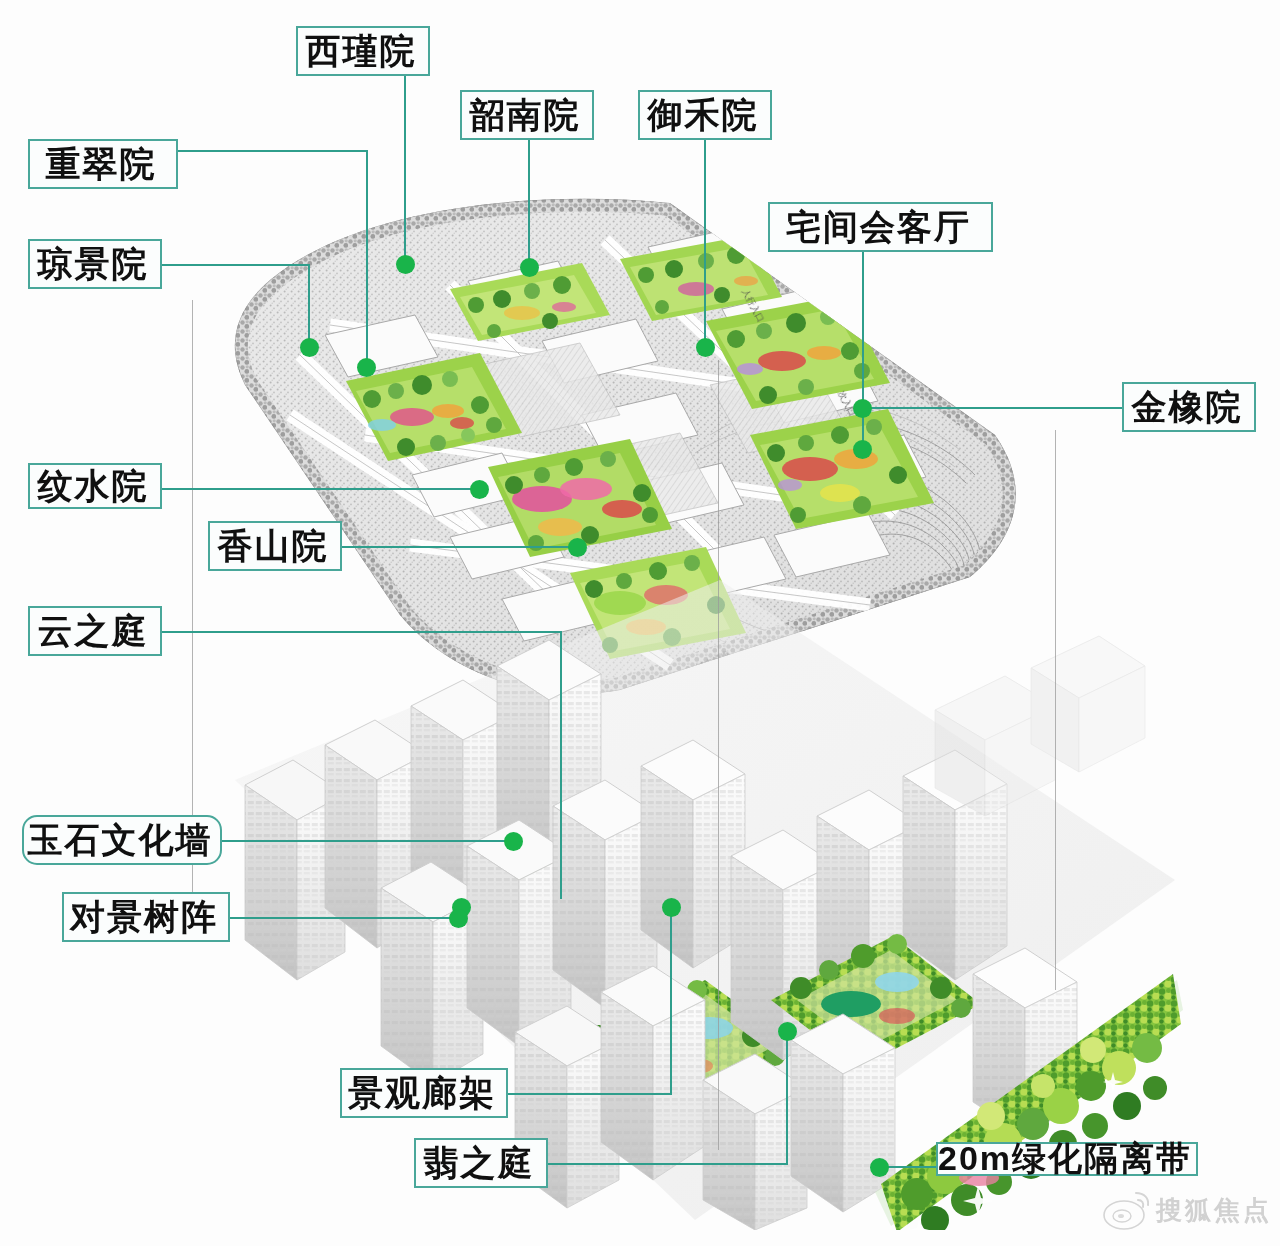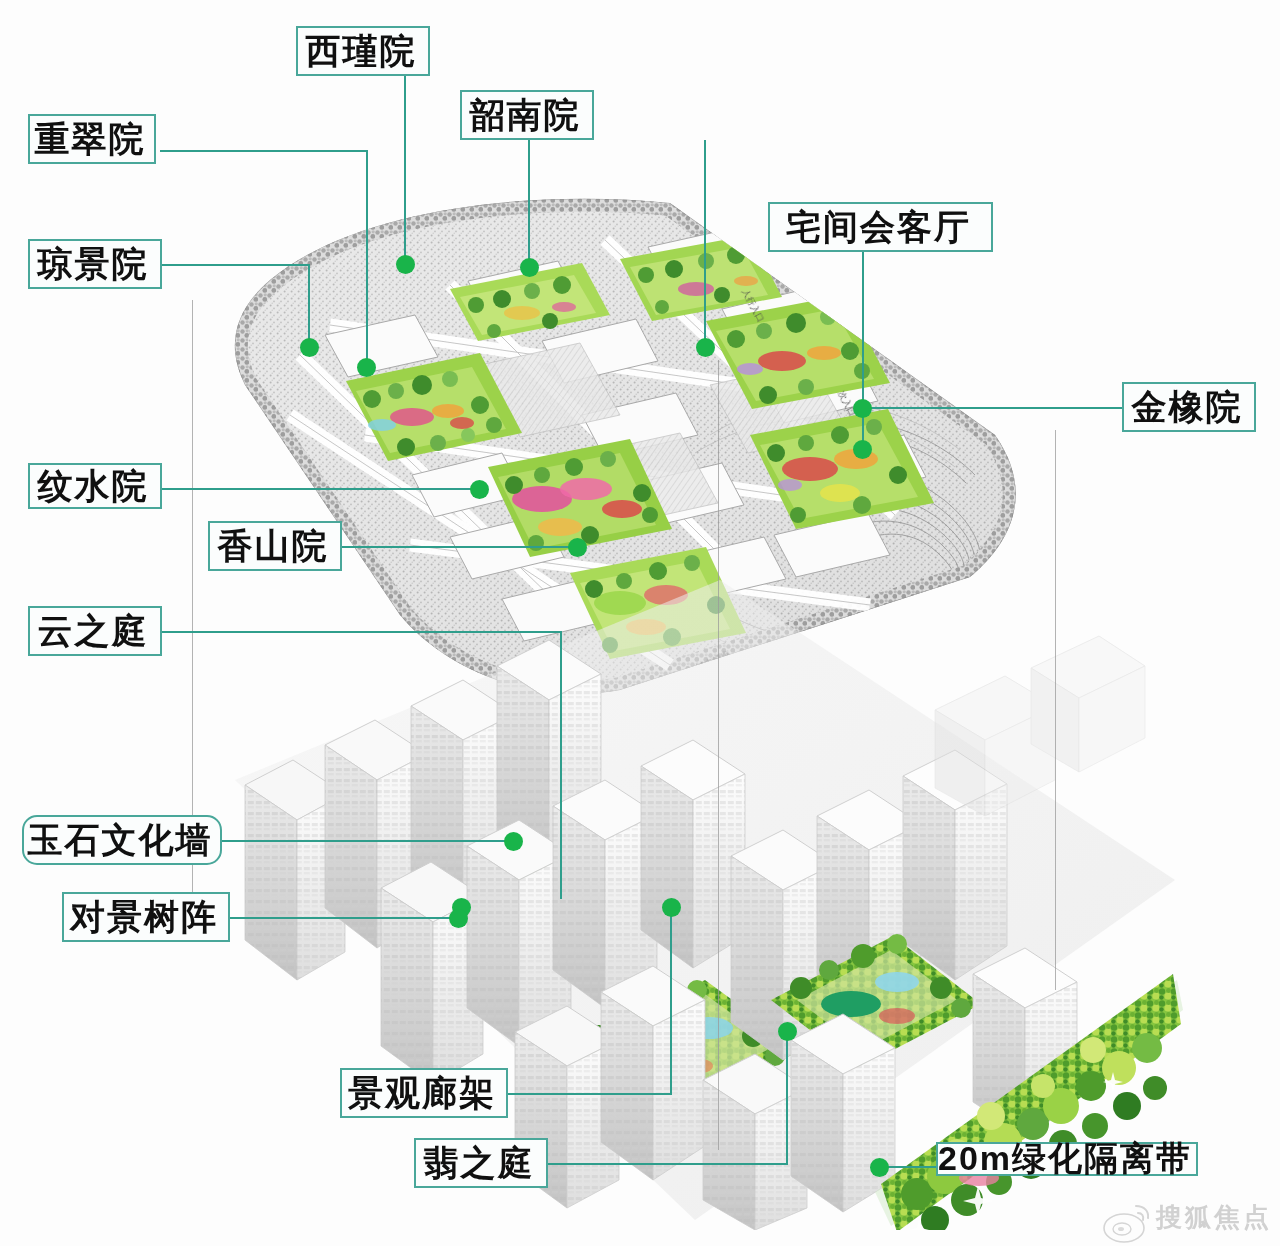--- a/index.html
+++ b/index.html
@@ -39,22 +39,22 @@
   #siteplan svg{display:block;width:100%;height:100%;}
 
   
   #massing{
     position:absolute;left:175px;top:580px;width:1010px;height:650px;z-index:2;
   }
   #massing svg{display:block;width:100%;height:100%;}
 
   
   #watermark{
-    position:absolute;right:8px;bottom:0;z-index:10;opacity:.30;
-    display:flex;gap:0;
+    position:absolute;right:8px;bottom:13px;z-index:10;opacity:.30;
+    display:flex;align-items:center;gap:0;
   }
   #watermark .wm-text{
     font-size:26px;font-weight:700;color:#6d6d6d;letter-spacing:3px;
     font-family:"DejaVu Sans",sans-serif;
   }
 </style>
 </head>
 <body>
 
 <div id="stage">
@@ -595,22 +595,23 @@
   <div class="dot" style="left:662px; top:898px; width:19px;height:19px;"></div>
 
   <div class="lead h" style="left:544px; top:1163px; width:244px;"></div>
   <div class="lead v" style="left:786px; top:1030px; height:135px;"></div>
   <div class="dot" style="left:778px; top:1022px; width:19px;height:19px;"></div>
 
   <div class="lead h" style="left:878px; top:1166px; width:62px;"></div>
   <div class="dot" style="left:870px; top:1158px; width:19px;height:19px;"></div>
 
   <div class="label sz-l" style="left:296px; top:26px;  width:134px; height:50px;">西瑾院</div>
-  <div class="label sz-l" style="left:28px;  top:114px; width:128px; height:50px;">重翠院</div>
+  <div class="label sz-l" style="left:28px;  top:139px; width:150px; height:50px;">重翠院</div>
   <div class="label sz-l" style="left:460px; top:90px;  width:134px; height:50px;">韶南院</div>
+  <div class="label sz-l" style="left:638px; top:90px;  width:134px; height:50px;">御禾院</div>
   <div class="label sz-l" style="left:28px;  top:239px; width:134px; height:50px;">琼景院</div>
   <div class="label sz-l" style="left:768px; top:202px; width:225px; height:50px;">宅间会客厅</div>
   <div class="label sz-l" style="left:1122px;top:382px; width:134px; height:50px;">金橡院</div>
   <div class="label sz-l" style="left:28px;  top:463px; width:134px; height:46px;">纹水院</div>
   <div class="label sz-l" style="left:208px; top:521px; width:134px; height:50px;">香山院</div>
   <div class="label sz-l" style="left:28px;  top:606px; width:134px; height:50px;">云之庭</div>
   <div class="label sz-l" style="left:22px; top:815px; width:200px; height:50px;border-radius:15px;">玉石文化墙</div>
   <div class="label sz-l" style="left:62px;  top:892px; width:168px; height:50px;">对景树阵</div>
   <div class="label sz-l" style="left:340px; top:1068px; width:168px; height:50px;">景观廊架</div>
   <div class="label sz-l" style="left:414px; top:1138px; width:134px; height:50px;">翡之庭</div>

